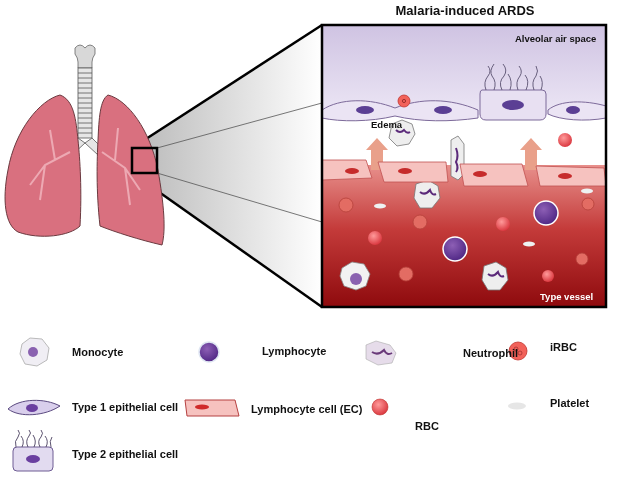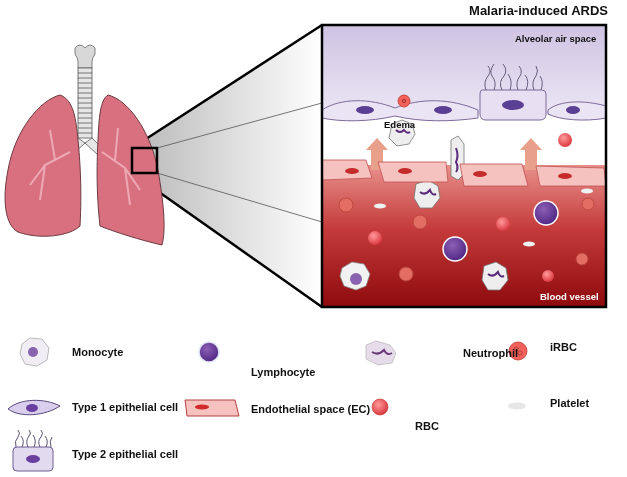--- a/index.html
+++ b/index.html
@@ -1,18 +1,18 @@
 <!DOCTYPE html>
 <html><head>
 <meta charset="utf-8">
 <style>
   html,body{margin:0;padding:0;background:#ffffff;}
   body{width:627px;height:477px;position:relative;overflow:hidden;font-family:"Liberation Sans",sans-serif;}
   .abs{position:absolute;}
-  .title{left:322px;top:3px;width:286px;text-align:right;font-weight:bold;font-size:13px;color:#111;}
+  .title{left:322px;top:3px;width:286px;text-align:center;font-weight:bold;font-size:13px;color:#111;}
   .lbl{font-weight:bold;font-size:11px;color:#111;white-space:nowrap;}
   svg{position:absolute;left:0;top:0;}
 </style>
 </head>
 <body>
 
 <svg width="627" height="477" viewBox="0 0 627 477">
   <defs>
     <linearGradient id="alv" x1="0" y1="0" x2="0" y2="1">
       <stop offset="0" stop-color="#cfc3e2"></stop>
@@ -189,24 +189,24 @@
         <path d="M40,447 q-3,-6 1,-10 q3,-4 0,-7"></path>
           <path d="M46,447 q3,-6 -1,-11"></path>
         <path d="M51,447 q-2,-6 1,-10"></path>
       </g>
     </g>
   </g>
 </svg>
 
 <div class="abs title">Malaria-induced ARDS</div>
 <div class="abs lbl" style="left:515px;top:33px;font-size:9.5px;">Alveolar air space</div>
-<div class="abs lbl" style="left:346px;top:119px;font-size:9.5px;padding-left:38px;">Edema</div>
-<div class="abs lbl" style="left:540px;top:291px;font-size:9.5px;color:#fff;">Blood vessel</div>
+<div class="abs lbl" style="left:333px;top:119px;font-size:9.5px;padding-left:38px;">Edema</div>
+<div class="abs lbl" style="left:540px;top:291px;font-size:9.5px;color:#fff;">Type vessel</div>
 
 <div class="abs lbl" style="left:72px;top:346px;">Monocyte</div>
-<div class="abs lbl" style="left:251px;top:345px;margin-top:21px;">Lymphocyte</div>
+<div class="abs lbl" style="left:262px;top:345px;">Lymphocyte</div>
 <div class="abs lbl" style="left:415px;top:347px;margin-left:48px;">Neutrophil</div>
 <div class="abs lbl" style="left:550px;top:341px;">iRBC</div>
 <div class="abs lbl" style="left:72px;top:401px;">Type 1 epithelial cell</div>
-<div class="abs lbl" style="left:251px;top:403px;">Endothelial space (EC)</div>
+<div class="abs lbl" style="left:251px;top:403px;">Lymphocyte cell (EC)</div>
 <div class="abs lbl" style="left:415px;top:420px;">RBC</div>
 <div class="abs lbl" style="left:550px;top:397px;">Platelet</div>
 <div class="abs lbl" style="left:72px;top:448px;">Type 2 epithelial cell</div>
 
 </body></html>

